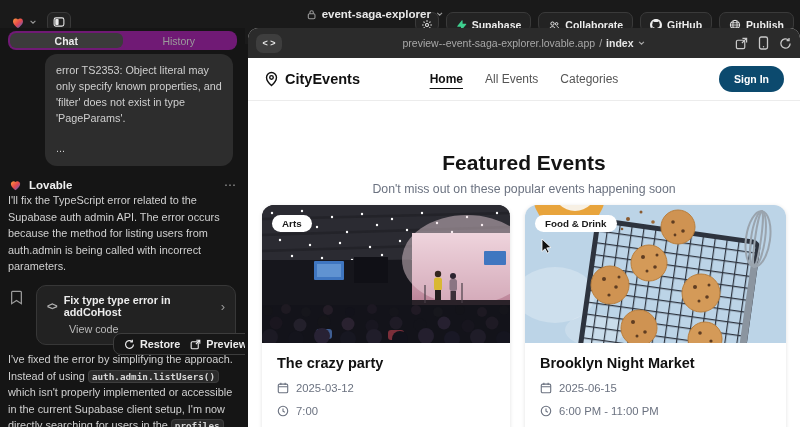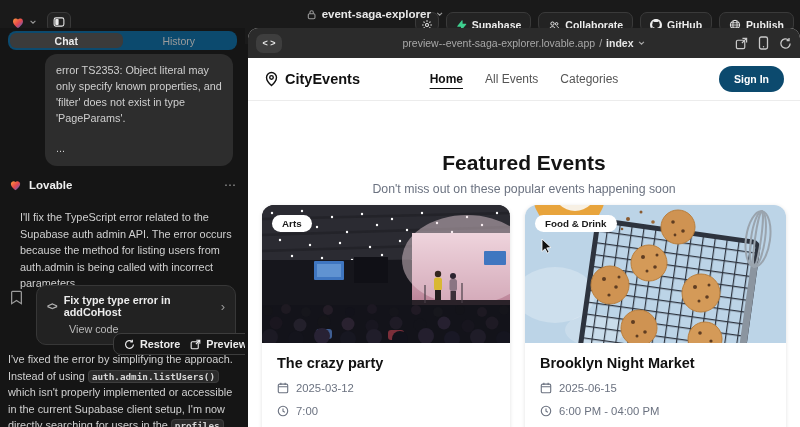--- a/index.html
+++ b/index.html
@@ -17,36 +17,36 @@
   .topbar-center { position:absolute; left:50%; top:0; height:28px; transform:translateX(-68%);
                    display:flex; align-items:center; gap:5px; color:#e8e8e8; font-size:11.5px; font-weight:600; }
   .topbar-right { margin-left:auto; display:flex; align-items:center; gap:7px; }
   .tb-btn { display:flex; align-items:flex-end; gap:5px; height:20px; padding:0 9px;
             background:#232323; border:1px solid #3a3a3a; border-radius:7px;
             color:#ededed; font-size:10.5px; font-weight:600; }
   .tb-icon-btn { width:24px; height:20px; padding:0; justify-content:center; }
 
   
   .sidebar { position:absolute; left:0; top:28px; width:245px; height:399px; background:#151515; overflow:hidden; }
-  .tabbar { position:absolute; left:8px; top:3px; width:229px; height:19px; background:#0c4a6e;
+  .tabbar { position:absolute; left:8px; top:3px; width:229px; height:19px; background:#701a75;
             border-radius:8px; display:flex; padding:2px; z-index:3; }
   .tab { flex:1; display:flex; align-items:center; justify-content:center; font-size:10.5px;
          color:#9b9b9b; border-radius:6px; }
   .tab.active { background:#3b3b3b; color:#ececec; font-weight:600; }
 
   .bubble { position:absolute; left:45px; top:26px; width:188px; background:#2d2d2d; border-radius:12px;
             padding:9px 11px; color:#cfcfcf; font-size:10.8px; line-height:1.48; }
   .bubble .ellipsis { margin-top:14px; color:#cfcfcf; }
 
   .agent-row { position:absolute; left:8px; top:150px; width:229px; display:flex; align-items:center; gap:6px; }
   .agent-name { color:#f0f0f0; font-size:11.5px; font-weight:700; }
   .agent-menu { margin-left:auto; color:#9b9b9b; font-size:12px; letter-spacing:1px; }
 
   .msg { position:absolute; left:8px; width:229px; color:#d0d0d0; font-size:10.9px; line-height:1.52; }
-  .msg1 { top:181px;margin-left:12px; }
+  .msg1 { top:164px; }
   .msg2 { top:323px; height:104px; overflow:hidden; }
   code.inline { font-family:"DejaVu Sans Mono", monospace; font-size:9.3px; background:#2b2b2b;
                 border:1px solid #3d3d3d; border-radius:4px; padding:0 3px; color:#d6d6d6;font-weight:bold; }
 
   .bookmark { position:absolute; left:10px; top:262px; }
   .code-card { position:absolute; left:36px; top:257px; width:200px; background:#222222;
                border:1px solid #373737; border-radius:10px; padding:8px 10px 9px 10px; }
   .cc-row1 { display:flex; align-items:center; gap:7px; }
   .cc-title { color:#ececec; font-size:10.8px; font-weight:600; flex:1; }
   .cc-chevron { color:#9b9b9b; font-size:13px; }
@@ -485,21 +485,21 @@
                 <rect x="1.5" y="2.5" width="11" height="10" rx="1.5" fill="none" stroke="#6b7280" stroke-width="1.3"></rect>
                 <path d="M1.5 5.5h11M4.5 1v2.5M9.5 1v2.5" stroke="#6b7280" stroke-width="1.3"></path>
               </svg>
               <span>2025-06-15</span>
             </div>
             <div class="detail">
               <svg width="12" height="12" viewBox="0 0 14 14">
                 <circle cx="7" cy="7" r="5.5" fill="none" stroke="#6b7280" stroke-width="1.3"></circle>
                 <path d="M7 4v3.2l2.2 1.3" fill="none" stroke="#6b7280" stroke-width="1.3"></path>
               </svg>
-              <span>6:00 PM - 04:00 PM</span>
+              <span>6:00 PM - 11:00 PM</span>
             </div>
             <div class="detail">
               <svg width="12" height="12" viewBox="0 0 14 14">
                 <path d="M7 1.2a4.4 4.4 0 0 1 4.4 4.4C11.4 8.8 7 12.8 7 12.8S2.6 8.8 2.6 5.6A4.4 4.4 0 0 1 7 1.2z" fill="none" stroke="#6b7280" stroke-width="1.3"></path>
                 <circle cx="7" cy="5.6" r="1.6" fill="none" stroke="#6b7280" stroke-width="1.3"></circle>
               </svg>
               <span>Prospect Park, Brooklyn</span>
             </div>
           </div>
         </div>

